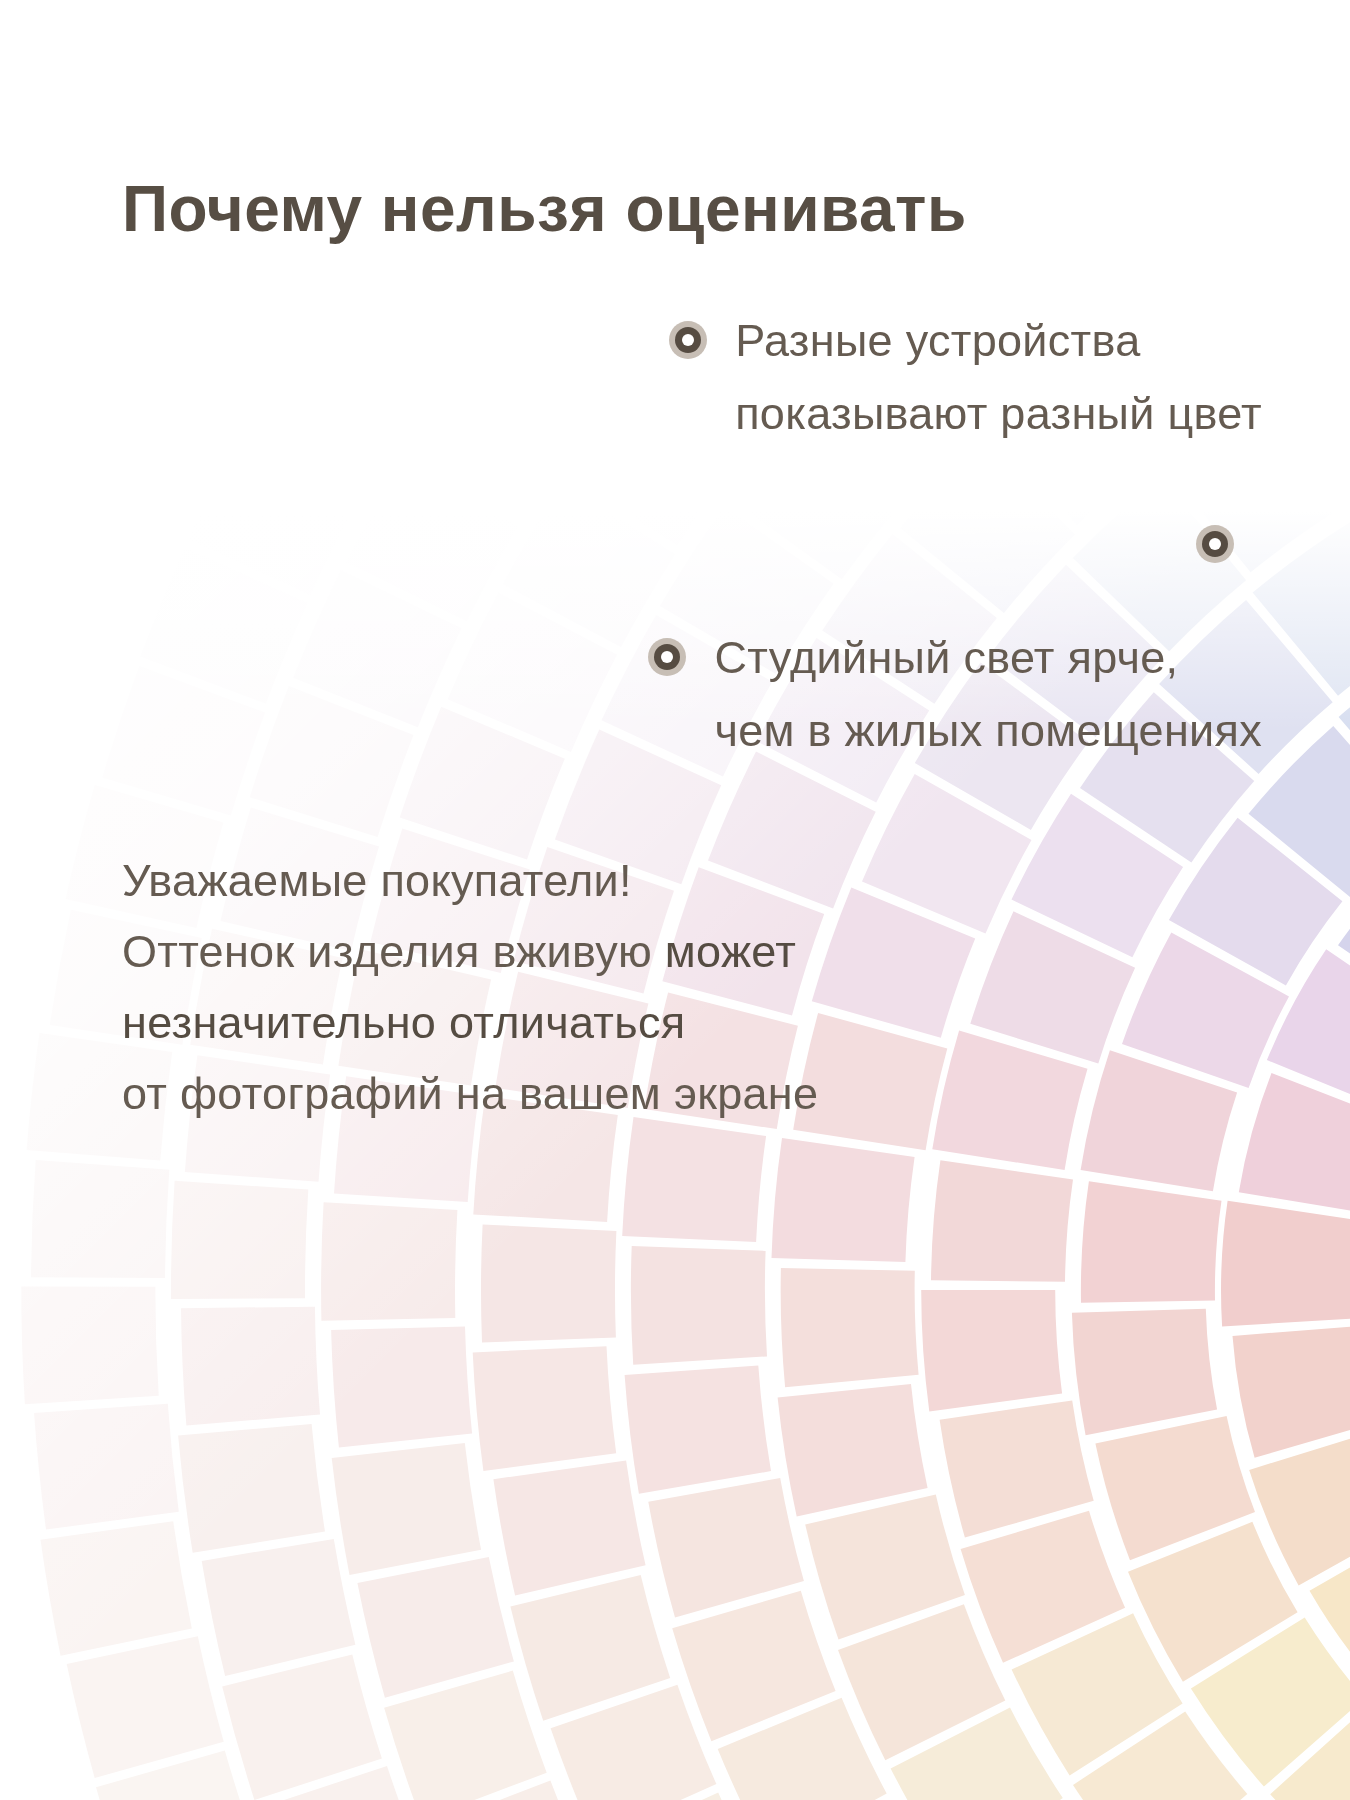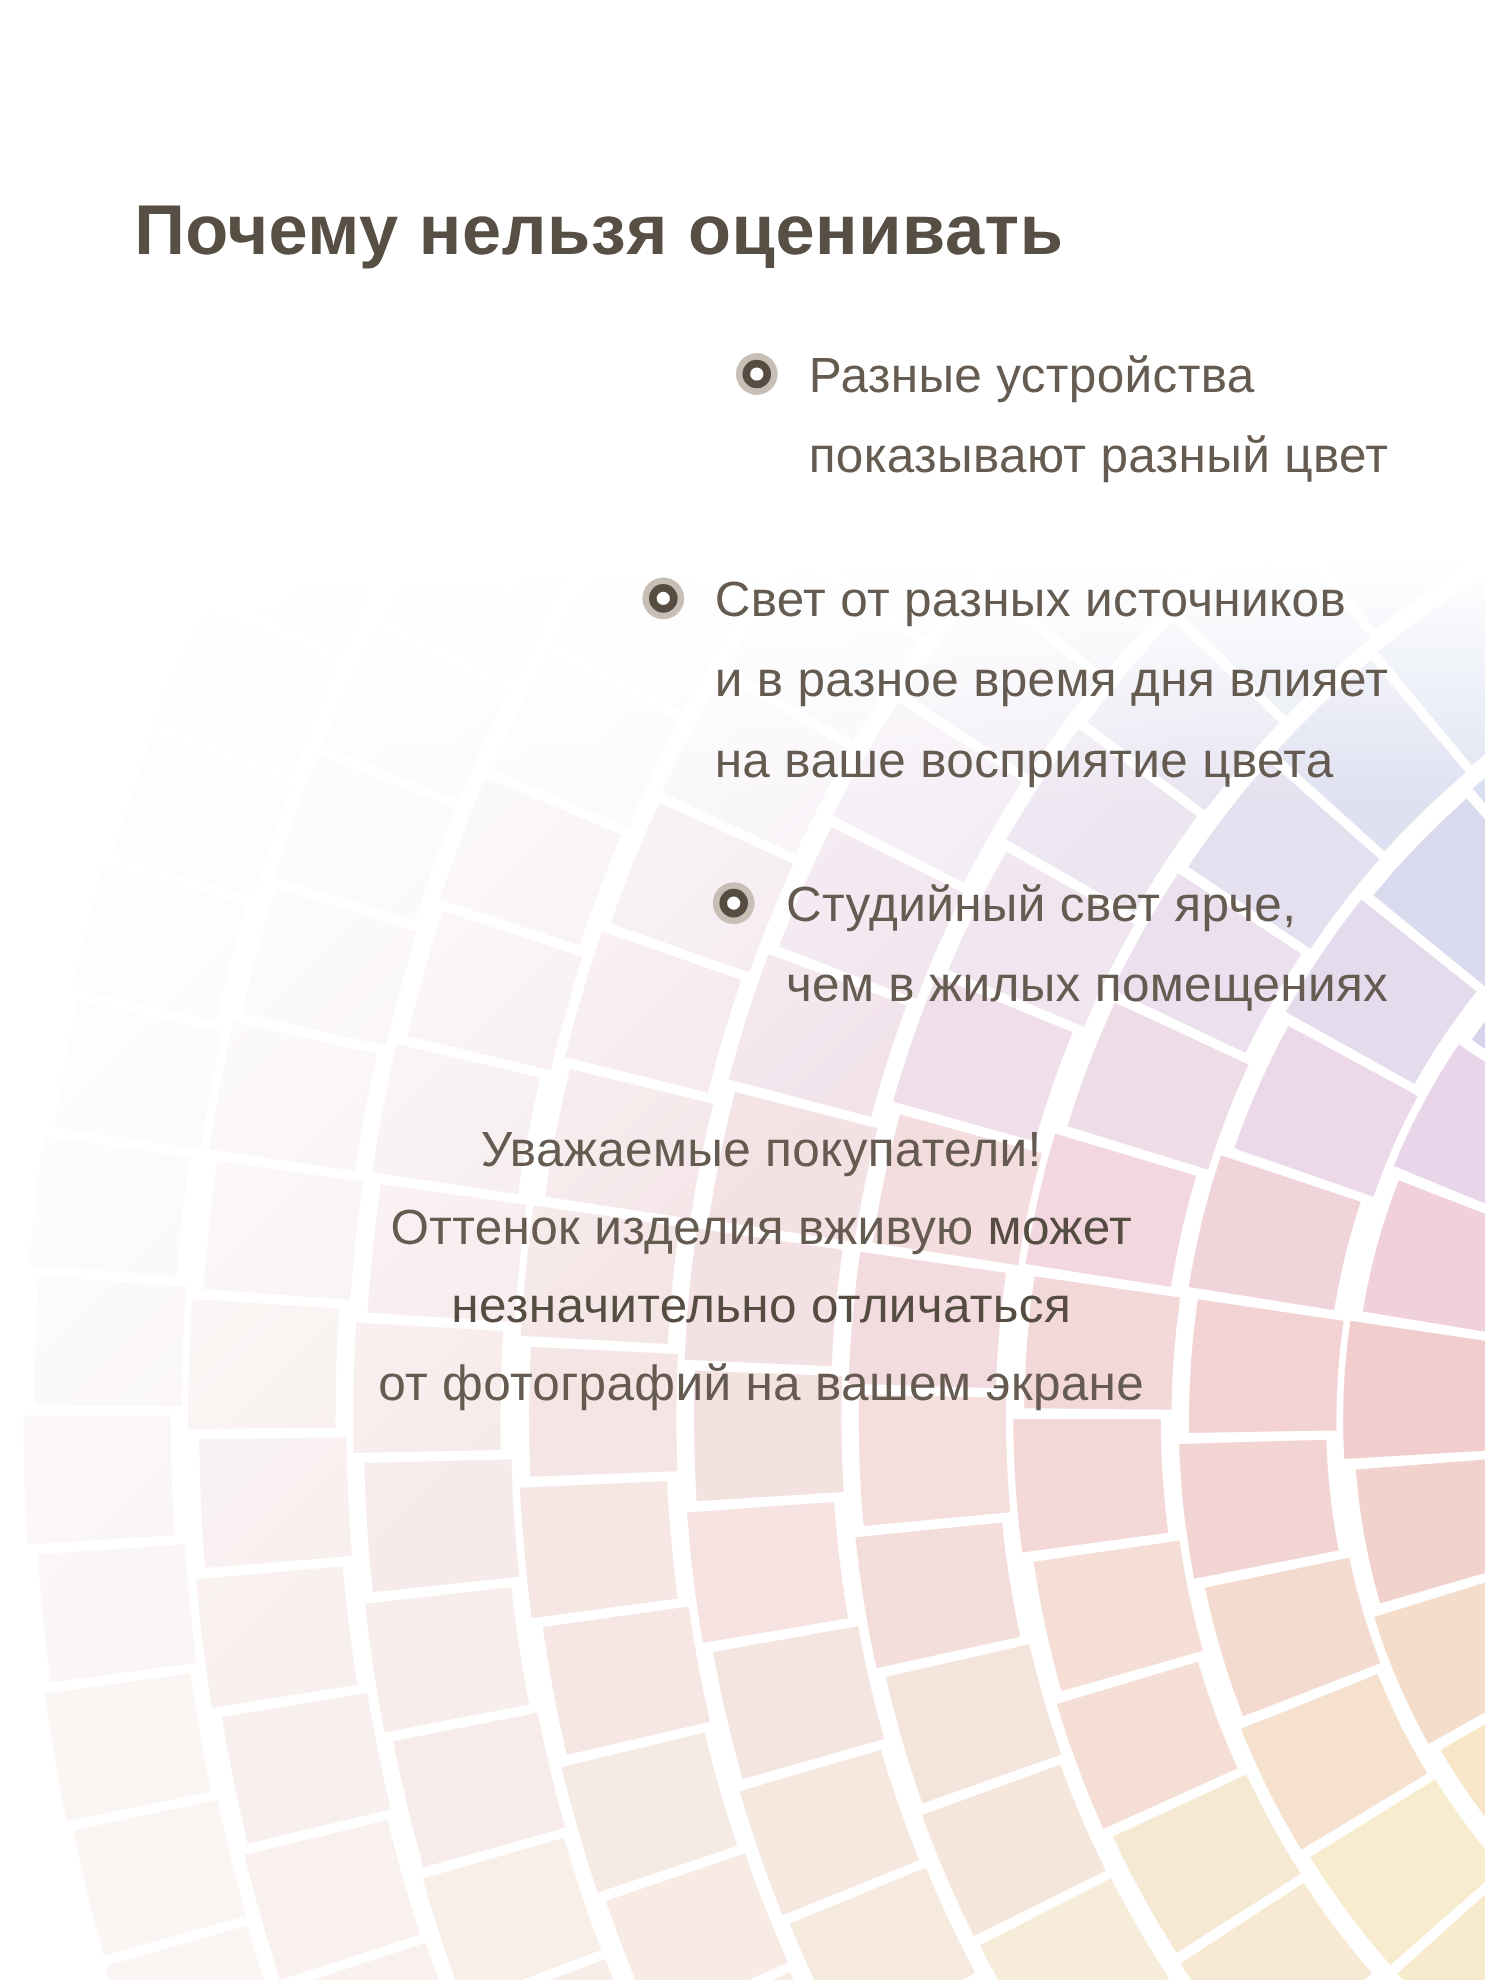--- a/index.html
+++ b/index.html
@@ -38,21 +38,21 @@
   .bullet-icon::after{
     content:"";position:absolute;left:13px;top:13px;width:12px;height:12px;
     border-radius:50%;background:#ffffff;
   }
   .bullet-text{
     font-size:45px;line-height:73px;white-space:pre-line;
     color:#655b51;letter-spacing:0.3px;
   }
   .notice{
     margin-top:78px;font-size:45px;line-height:71px;white-space:pre-line;
-    color:#655b51;letter-spacing:0.3px;text-align:center;
+    color:#655b51;letter-spacing:0.3px;
   }
   .notice .bold{font-weight:400;color:#554c42;}
 </style>
 </head>
 <body>
 
 <svg id="fan-svg" viewBox="0 0 1350 1800" xmlns="http://www.w3.org/2000/svg">
     <path d="M 1650.3 1724.3 A 470 470 0 0 1 1564.9 1678.1 L 1489.3 1788.7 A 604 604 0 0 0 1599.1 1848.1 Z" fill="hsl(50,78%,87.5%)"></path>
     <path d="M 1557.5 1674.8 A 471.51012594520046 471.51012594520046 0 0 1 1484.3 1610.6 L 1386.0 1701.7 A 605.5101259452005 605.5101259452005 0 0 0 1480.1 1784.2 Z" fill="hsl(46,76%,87.5%)"></path>
     <path d="M 1482.2 1601.9 A 467.1207940389181 467.1207940389181 0 0 1 1425.6 1523.7 L 1309.5 1590.8 A 601.1207940389181 601.1207940389181 0 0 0 1382.5 1691.3 Z" fill="hsl(40,74%,87.5%)"></path>
@@ -274,23 +274,20 @@
   <h1 class="title"><span>Почему нельзя оценивать</span><br></h1>
 
   <div>
     <div class="bullet">
       <span class="bullet-icon"></span>
       <span class="bullet-text">Разные устройства
 показывают разный цвет</span>
     </div>
     <div class="bullet">
       <span class="bullet-icon"></span>
-      <span class="bullet-text">Свет от разных источников
-и в разное время дня влияет
-на ваше восприятие цвета</span>
     </div>
     <div class="bullet">
       <span class="bullet-icon"></span>
       <span class="bullet-text">Студийный свет ярче,
 чем в жилых помещениях</span>
     </div>
   </div>
 
   <div class="notice"><span>Уважаемые покупатели!
 Оттенок изделия вживую </span><span class="bold">может</span><span>

